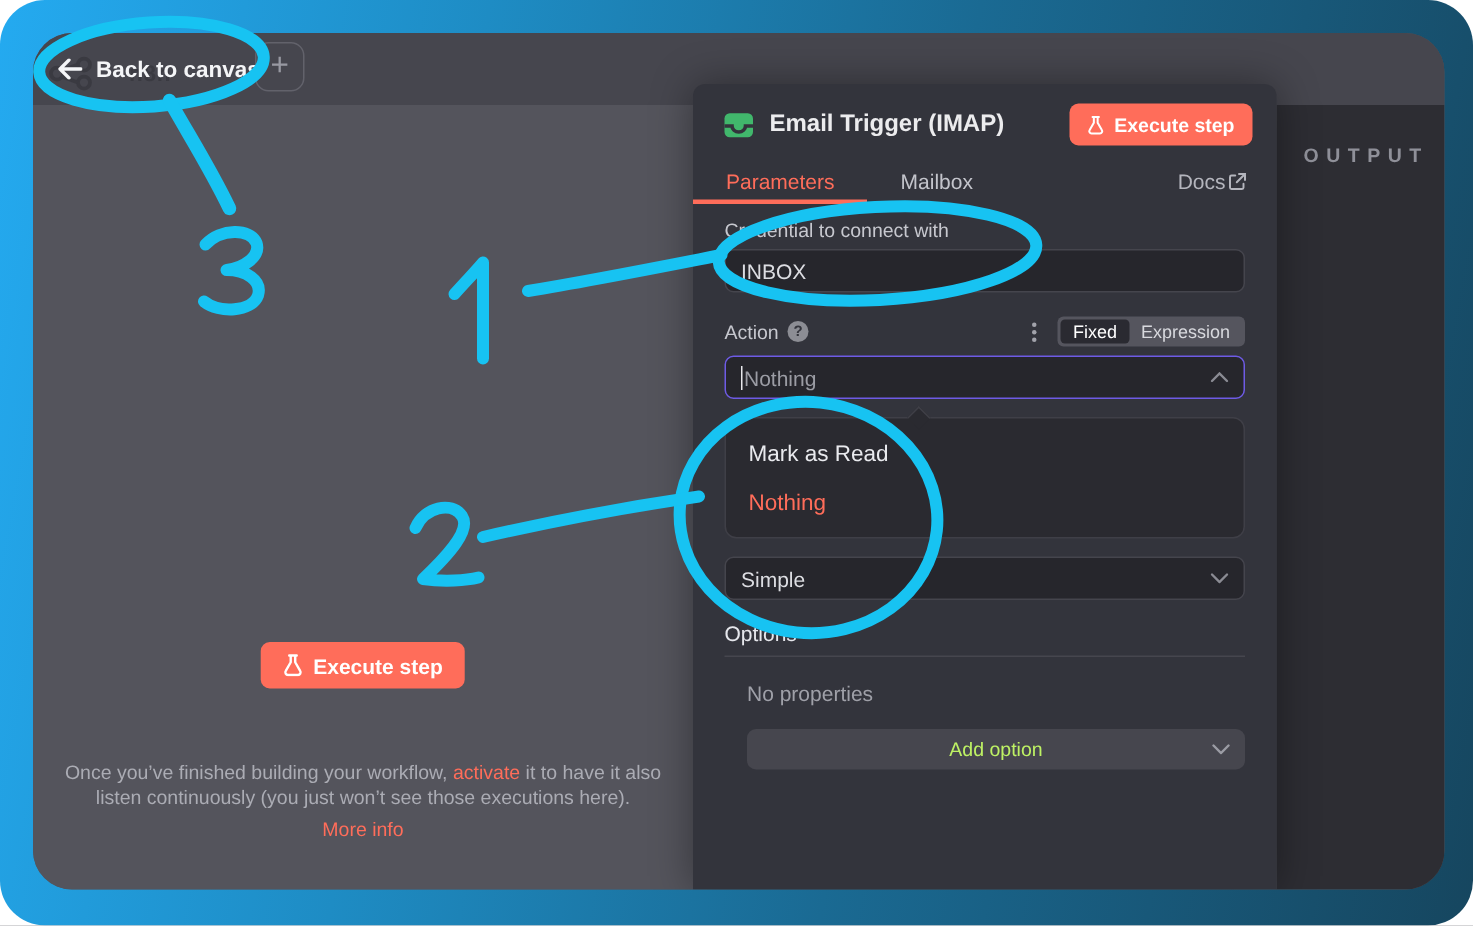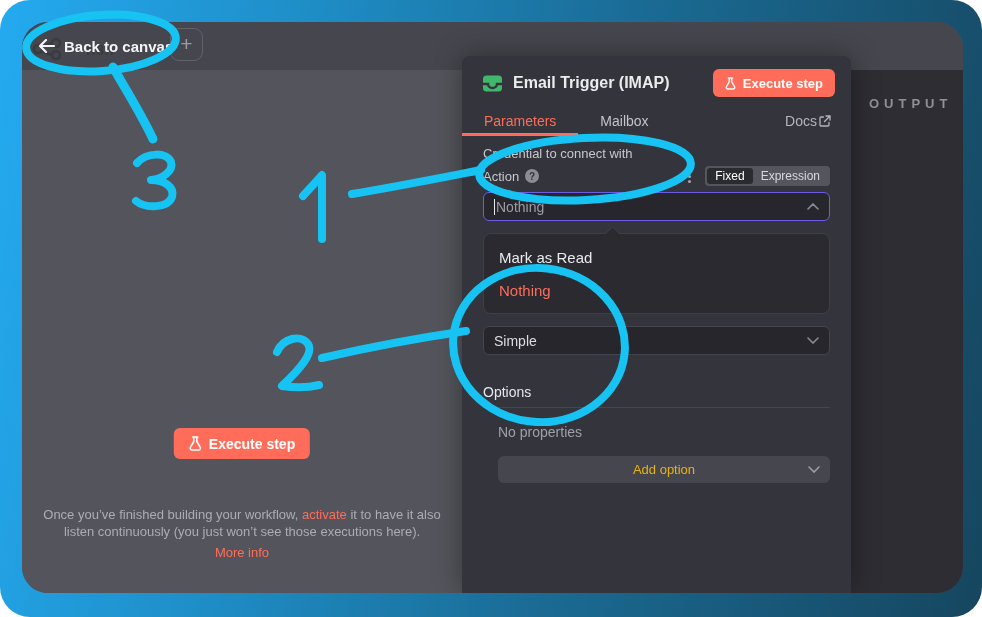--- a/index.html
+++ b/index.html
@@ -85,21 +85,21 @@
     background:#2a2a30; border-left:1px solid #3f3f47; border-top:1px solid #3f3f47; transform:rotate(45deg);
   }
   .opt { height:33px; display:flex; align-items:center; padding-left:15px; font-size:15px; cursor:pointer; }
   .opt-normal { color:#e9eaee; }
   .opt-selected { color:#ff6d5a; }
   .options-hdr { color:#e6e7ec; font-size:14px; margin-top:14px; margin-bottom:7px; }
   .divider { height:1px; background:#46464e; margin-bottom:16px; }
   .no-props { color:#9fa0a8; font-size:14px; margin-left:15px; margin-bottom:16px; }
   .add-option {
     margin-left:15px; height:27px; background:#46464e; border-radius:6px; display:flex; align-items:center;
-    justify-content:center; position:relative; color:#eab308; font-size:13px; cursor:pointer;
+    justify-content:center; position:relative; color:#bef264; font-size:13px; cursor:pointer;
   }
   .add-option svg { position:absolute; right:10px; }
   
   #annotations { position:absolute; left:0; top:0; width:982px; height:617px; z-index:50; pointer-events:none; }
 </style>
 </head>
 <body>
 
 <div id="frame">
   <div id="app">
@@ -163,20 +163,23 @@
           <svg width="12" height="12" viewBox="0 0 12 12">
             <path d="M4.5 2 H2 a1 1 0 0 0 -1 1 v7 a1 1 0 0 0 1 1 h7 a1 1 0 0 0 1 -1 V7.5 M7 1 h4 v4 M11 1 L5.5 6.5" stroke="#b4b5bd" stroke-width="1.3" fill="none" stroke-linecap="round"></path>
           </svg>
         </div>
       </div>
 
       <div class="panel-body">
 
         <div class="fld-label">Credential to connect with</div>
 
+        <div class="input mb16">
+          <span>INBOX</span>
+        </div>
 
         <div class="action-row">
           <div class="fld-label" style="margin-bottom:0;">
             <span>Action</span>
             <span class="help-icon">?</span>
           </div>
           <div class="action-right">
             <div class="kebab">
                 <i></i>
                 <i></i>
@@ -197,21 +200,21 @@
           <svg width="12" height="7" viewBox="0 0 12 7">
             <path d="M1 6 L6 1 L11 6" stroke="#8a8b93" stroke-width="1.6" fill="none" stroke-linecap="round"></path>
           </svg>
         </div>
 
         <div class="popover">
           <div class="opt opt-normal">Mark as Read</div>
           <div class="opt opt-selected">Nothing</div>
         </div>
 
-        <div class="select" style="margin-bottom:29px;gap:24px;">
+        <div class="select" style="margin-bottom:14px;gap:24px;">
           <span>Simple</span>
           <svg width="12" height="7" viewBox="0 0 12 7">
             <path d="M1 1 L6 6 L11 1" stroke="#8a8b93" stroke-width="1.6" fill="none" stroke-linecap="round"></path>
           </svg>
         </div>
 
         <div class="options-hdr">Options</div>
         <div class="divider"></div>
         <div class="no-props">No properties</div>
         <div class="add-option">

